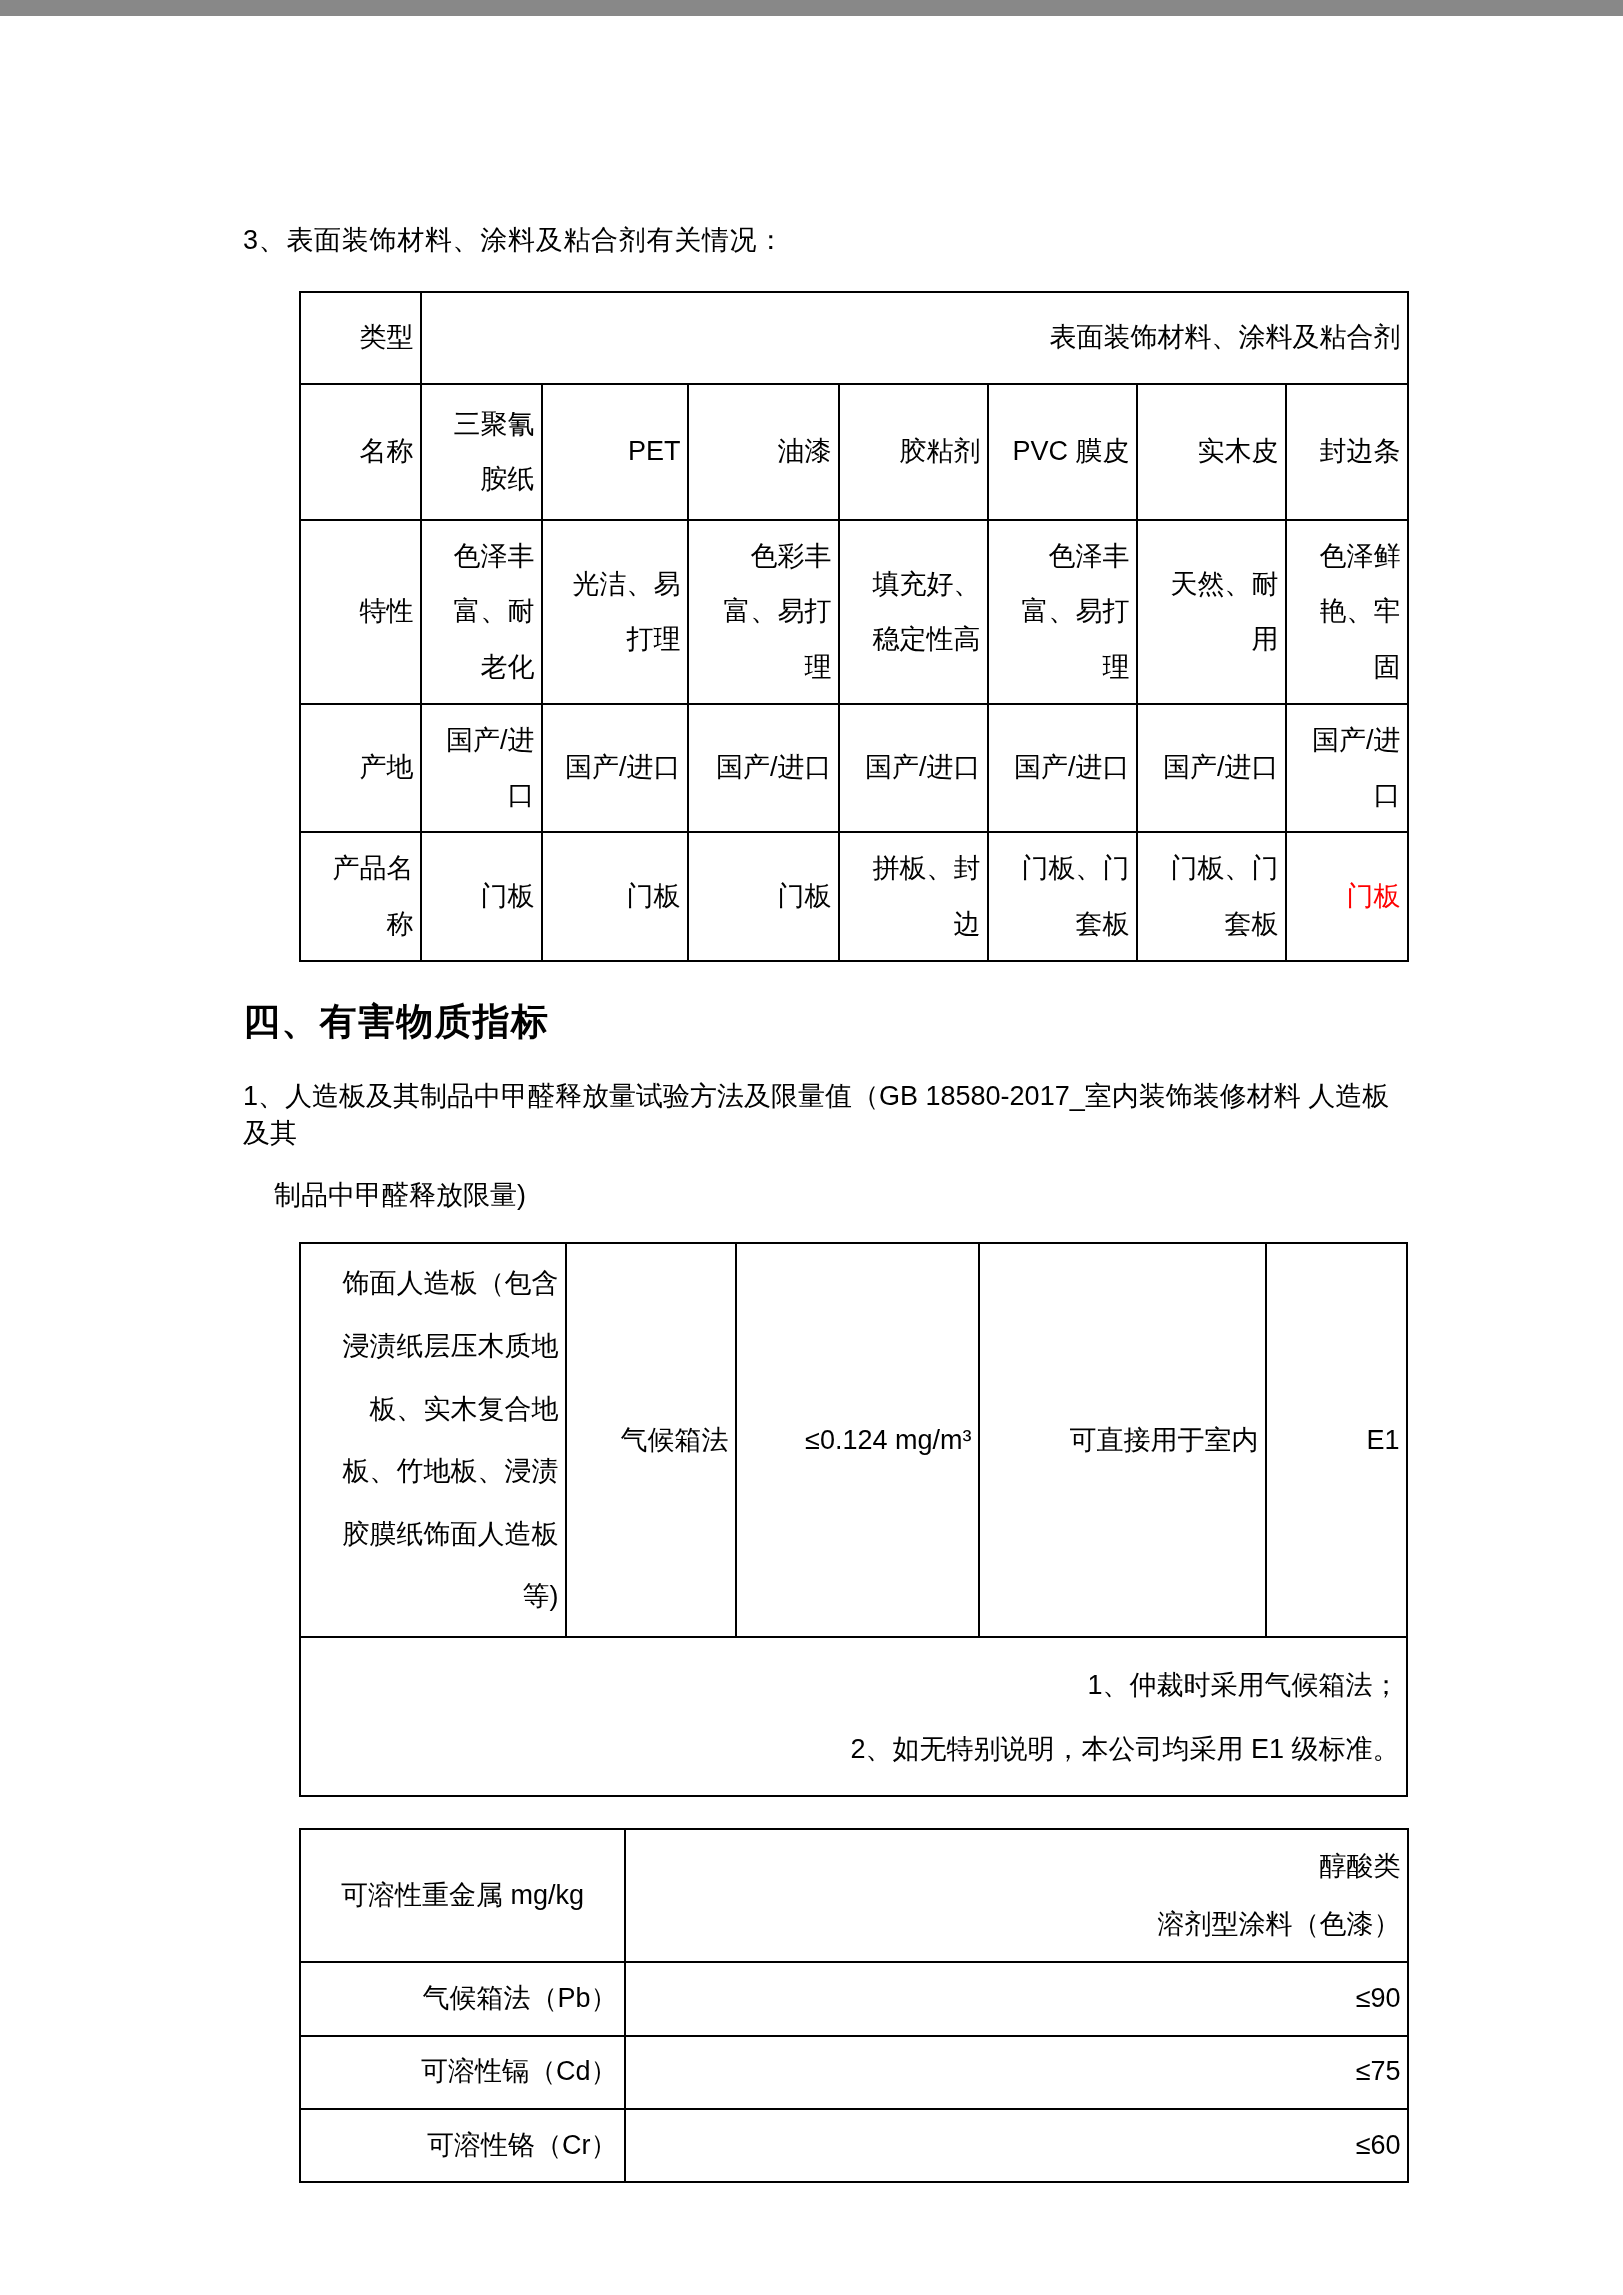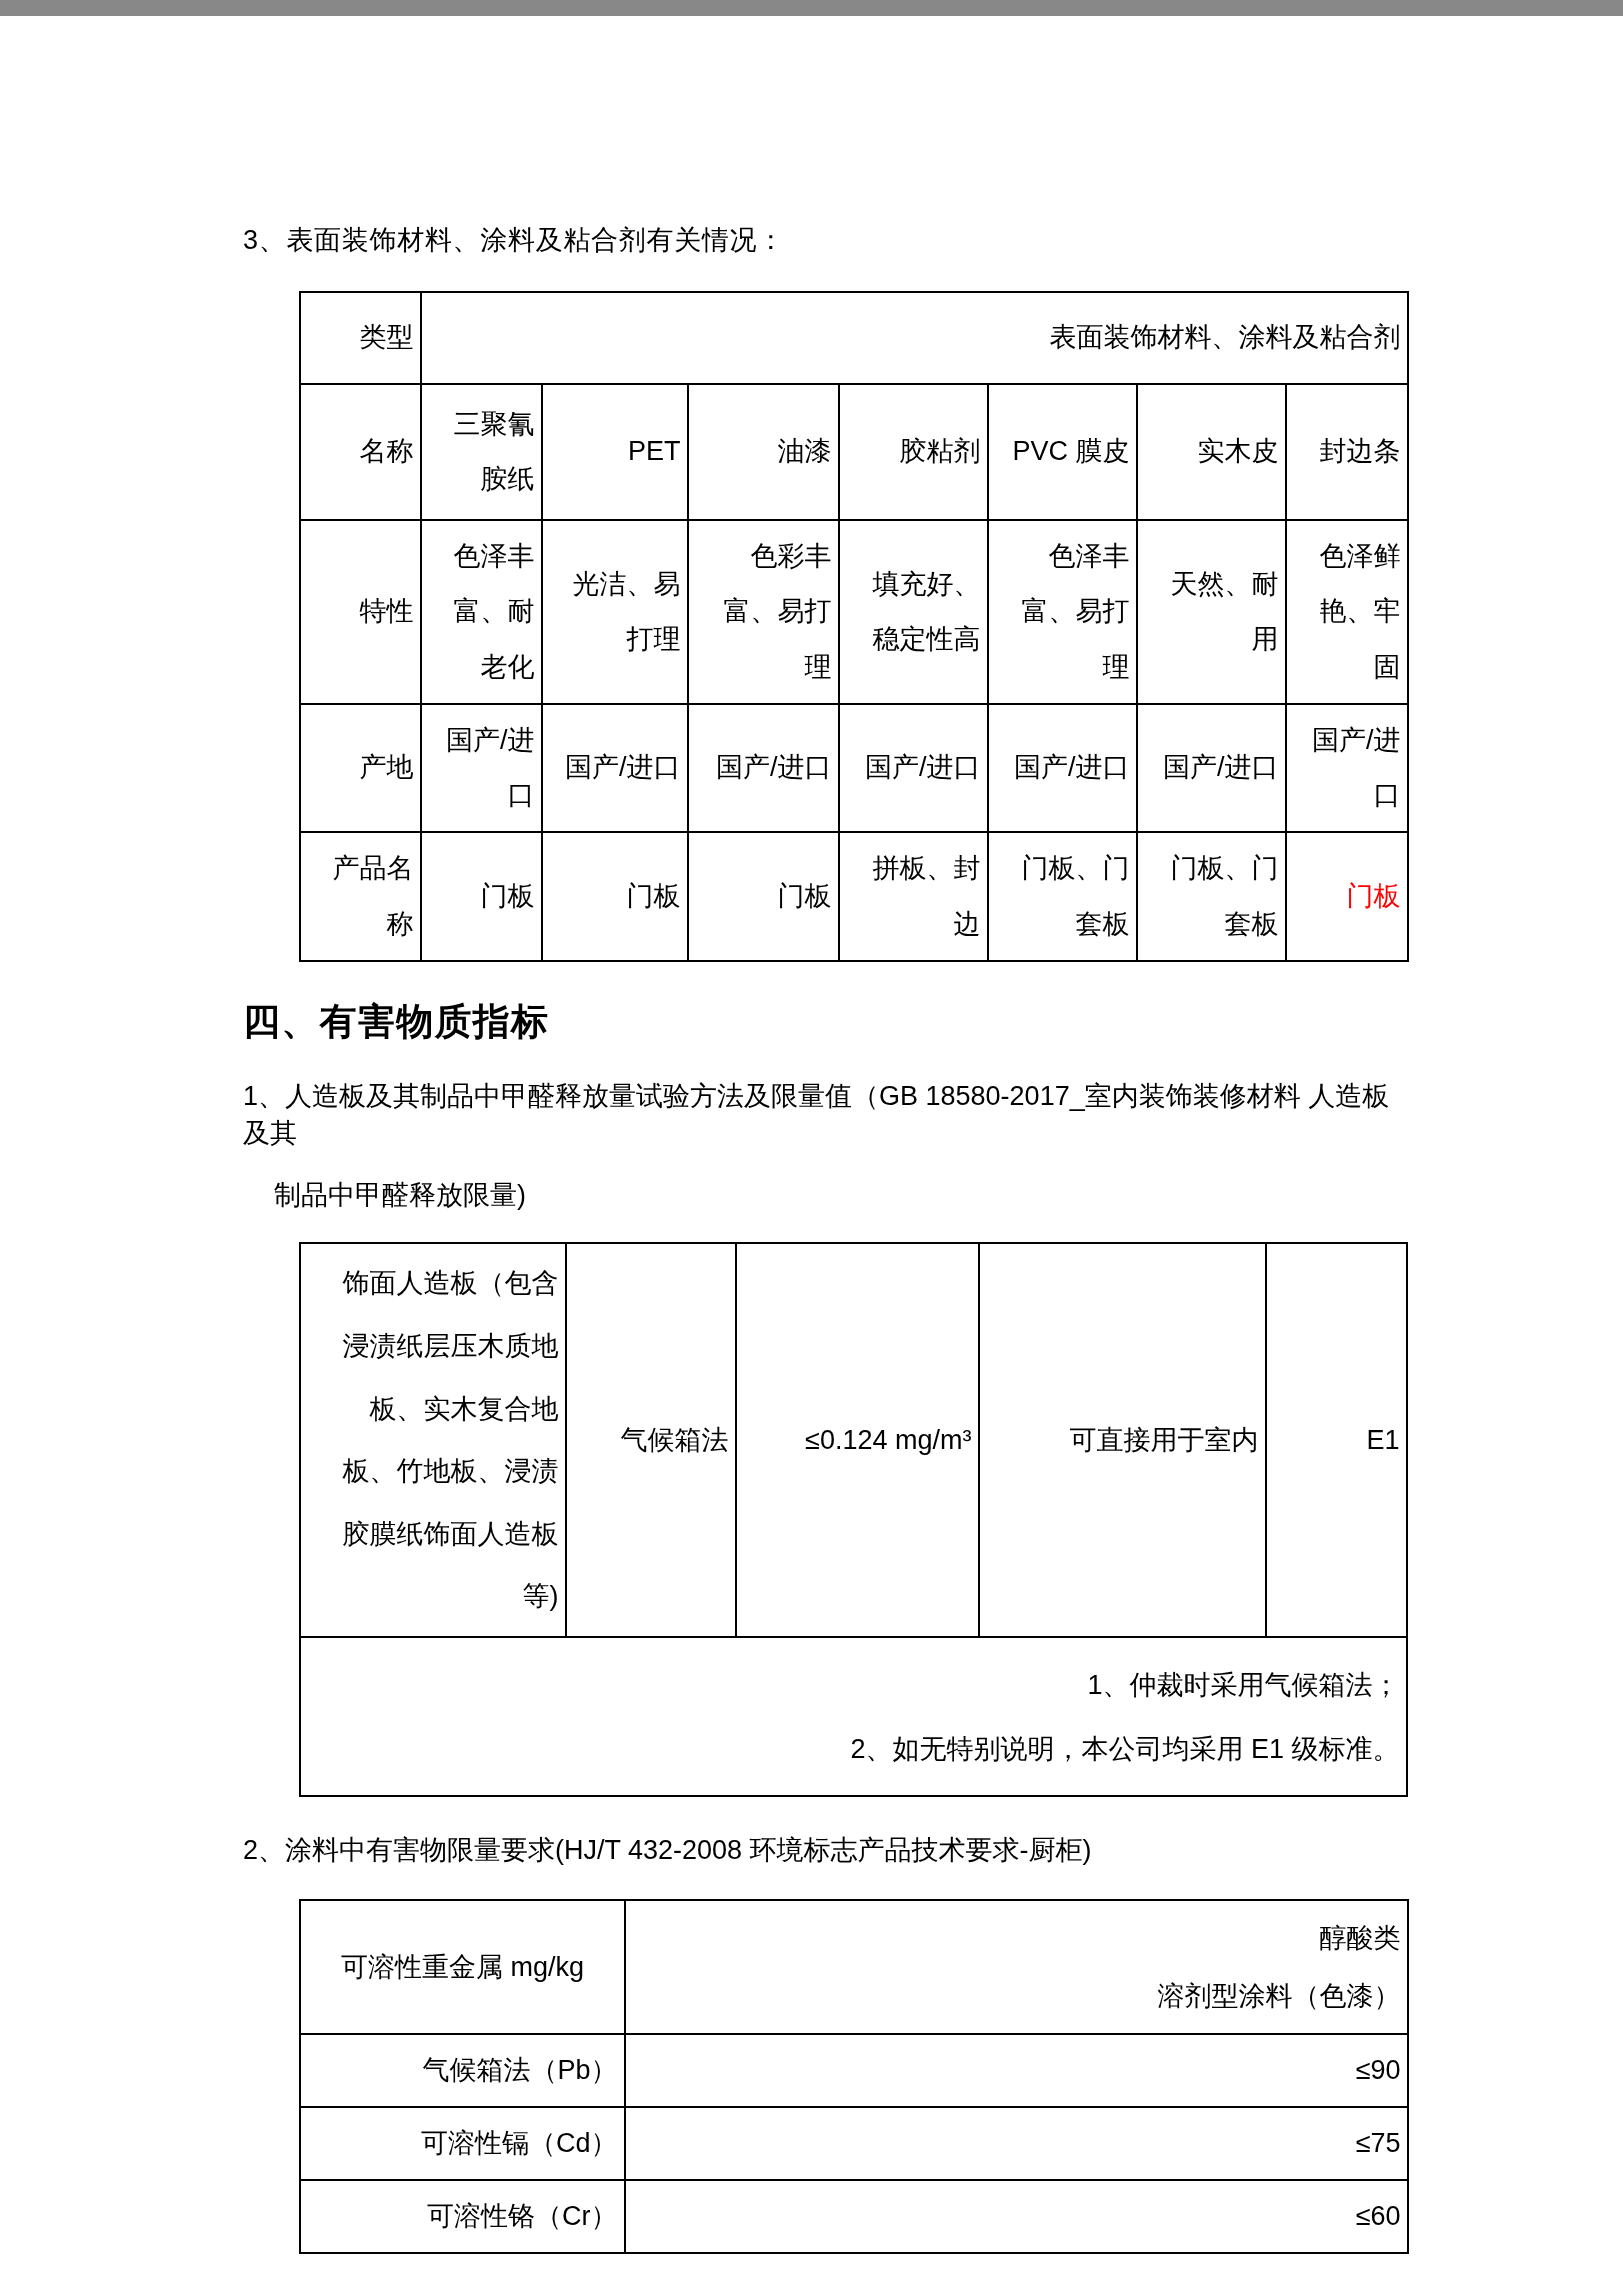--- a/index.html
+++ b/index.html
@@ -162,21 +162,20 @@
       </tr>
       <tr class="r-notes">
         <td colspan="5">
           <div>1、仲裁时采用气候箱法；</div>
           <div class="note-line2">2、如无特别说明，本公司均采用 E1 级标准。</div>
         </td>
       </tr>
     </tbody>
       </table>
 
-    <div class="para2">2、涂料中有害物限量要求(HJ/T 432-2008 环境标志产品技术要求-厨柜)</div>
 
     <table class="doc-table t3">
       <colgroup>
         <col style="width:325px">
           <col style="width:783px">
       </colgroup>
       <tbody>
           <tr class="r-head">
         <td class="cell-metal">可溶性重金属 mg/kg</td>
         <td>

